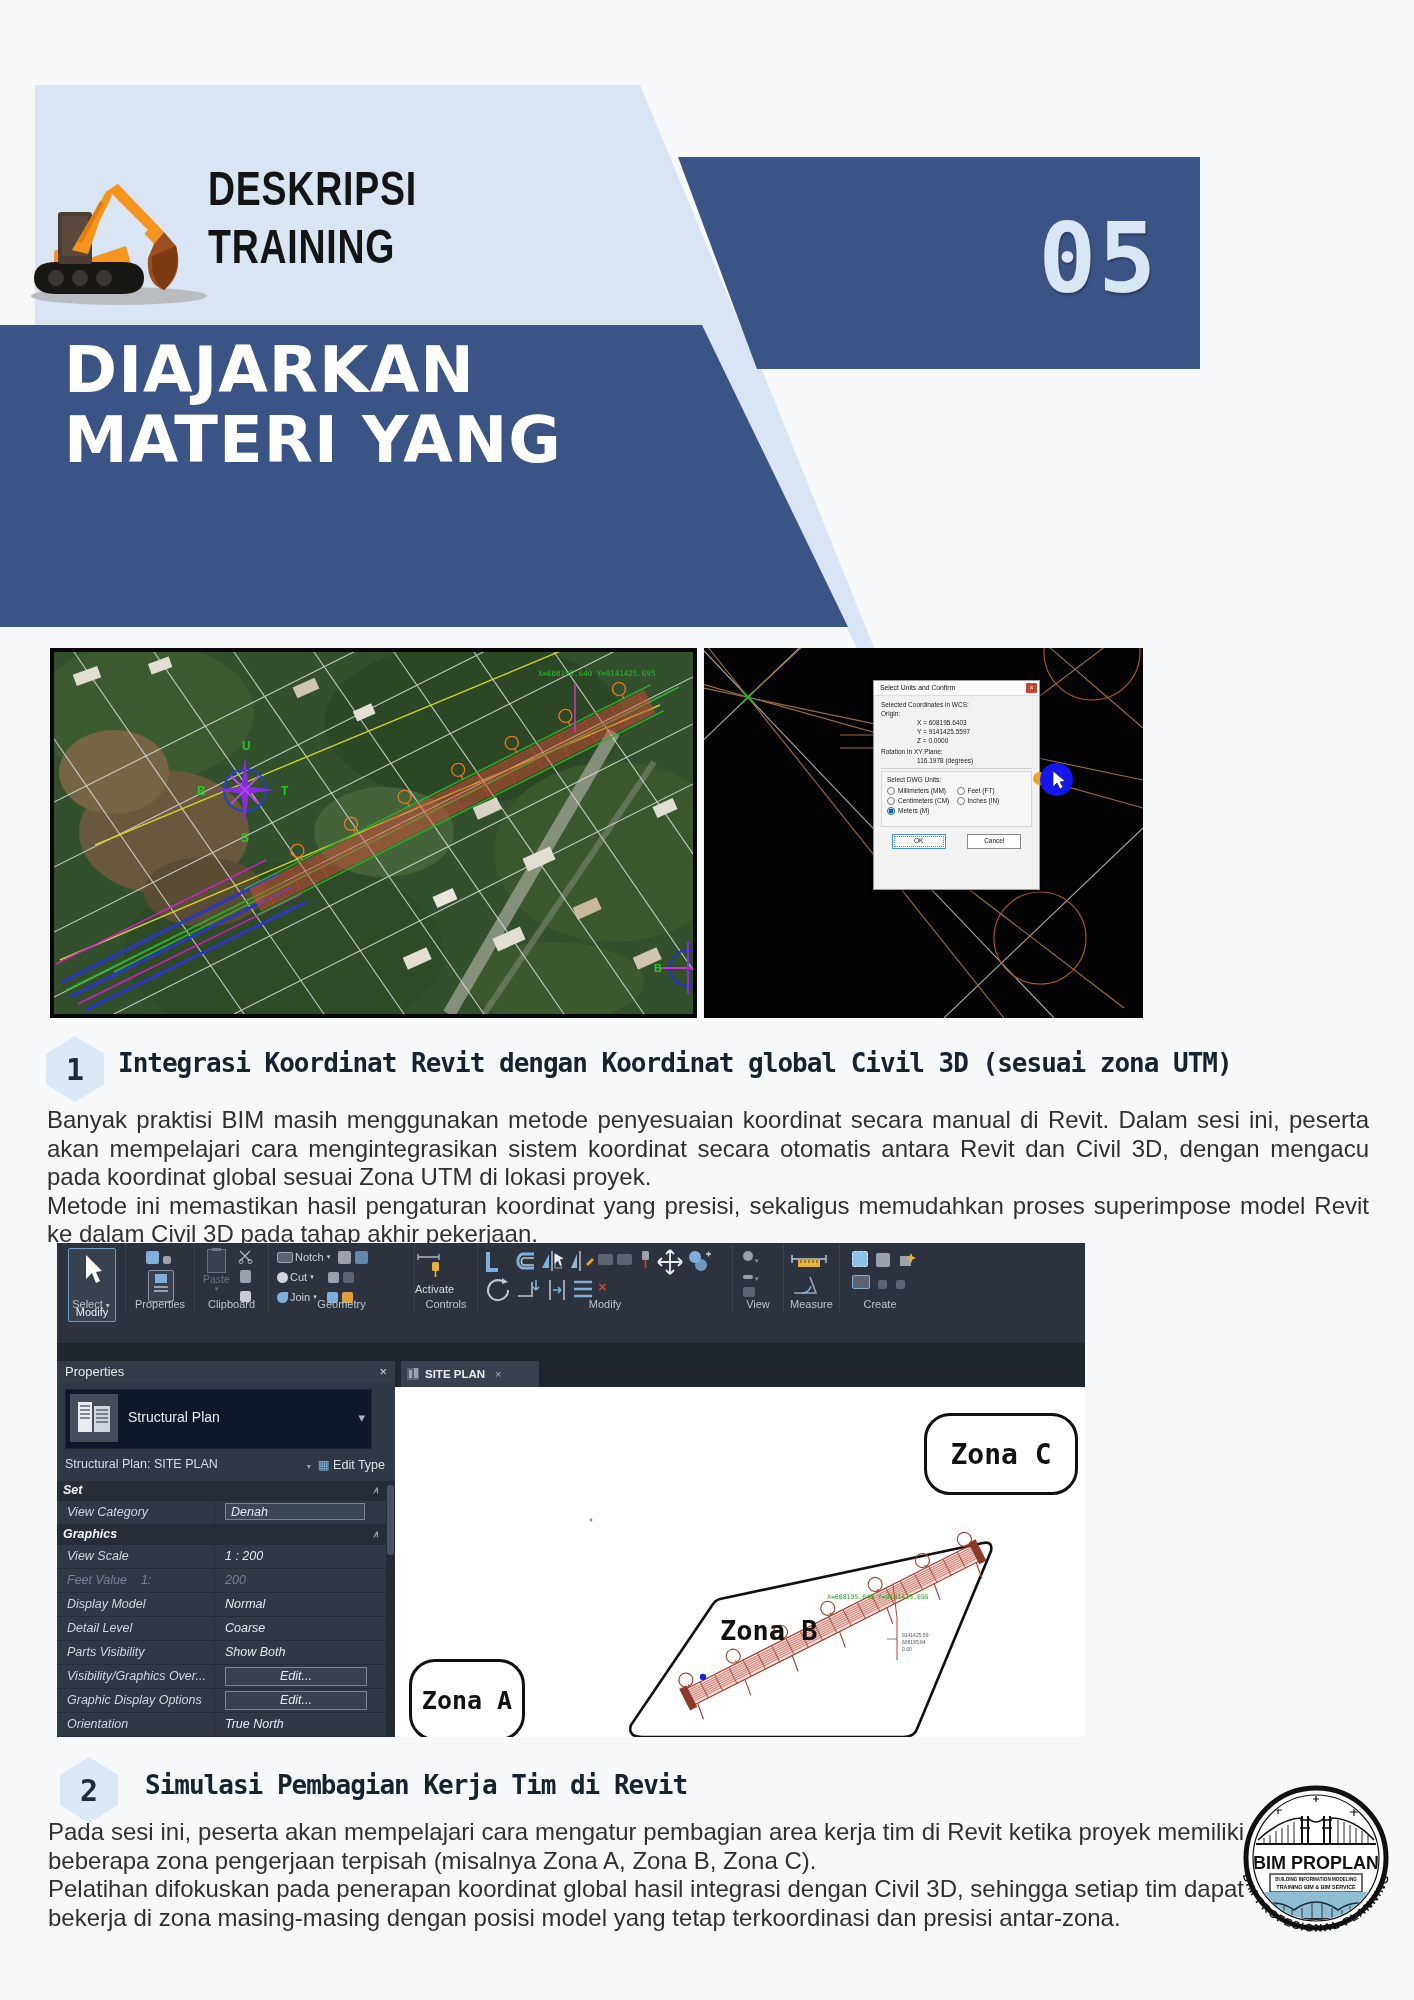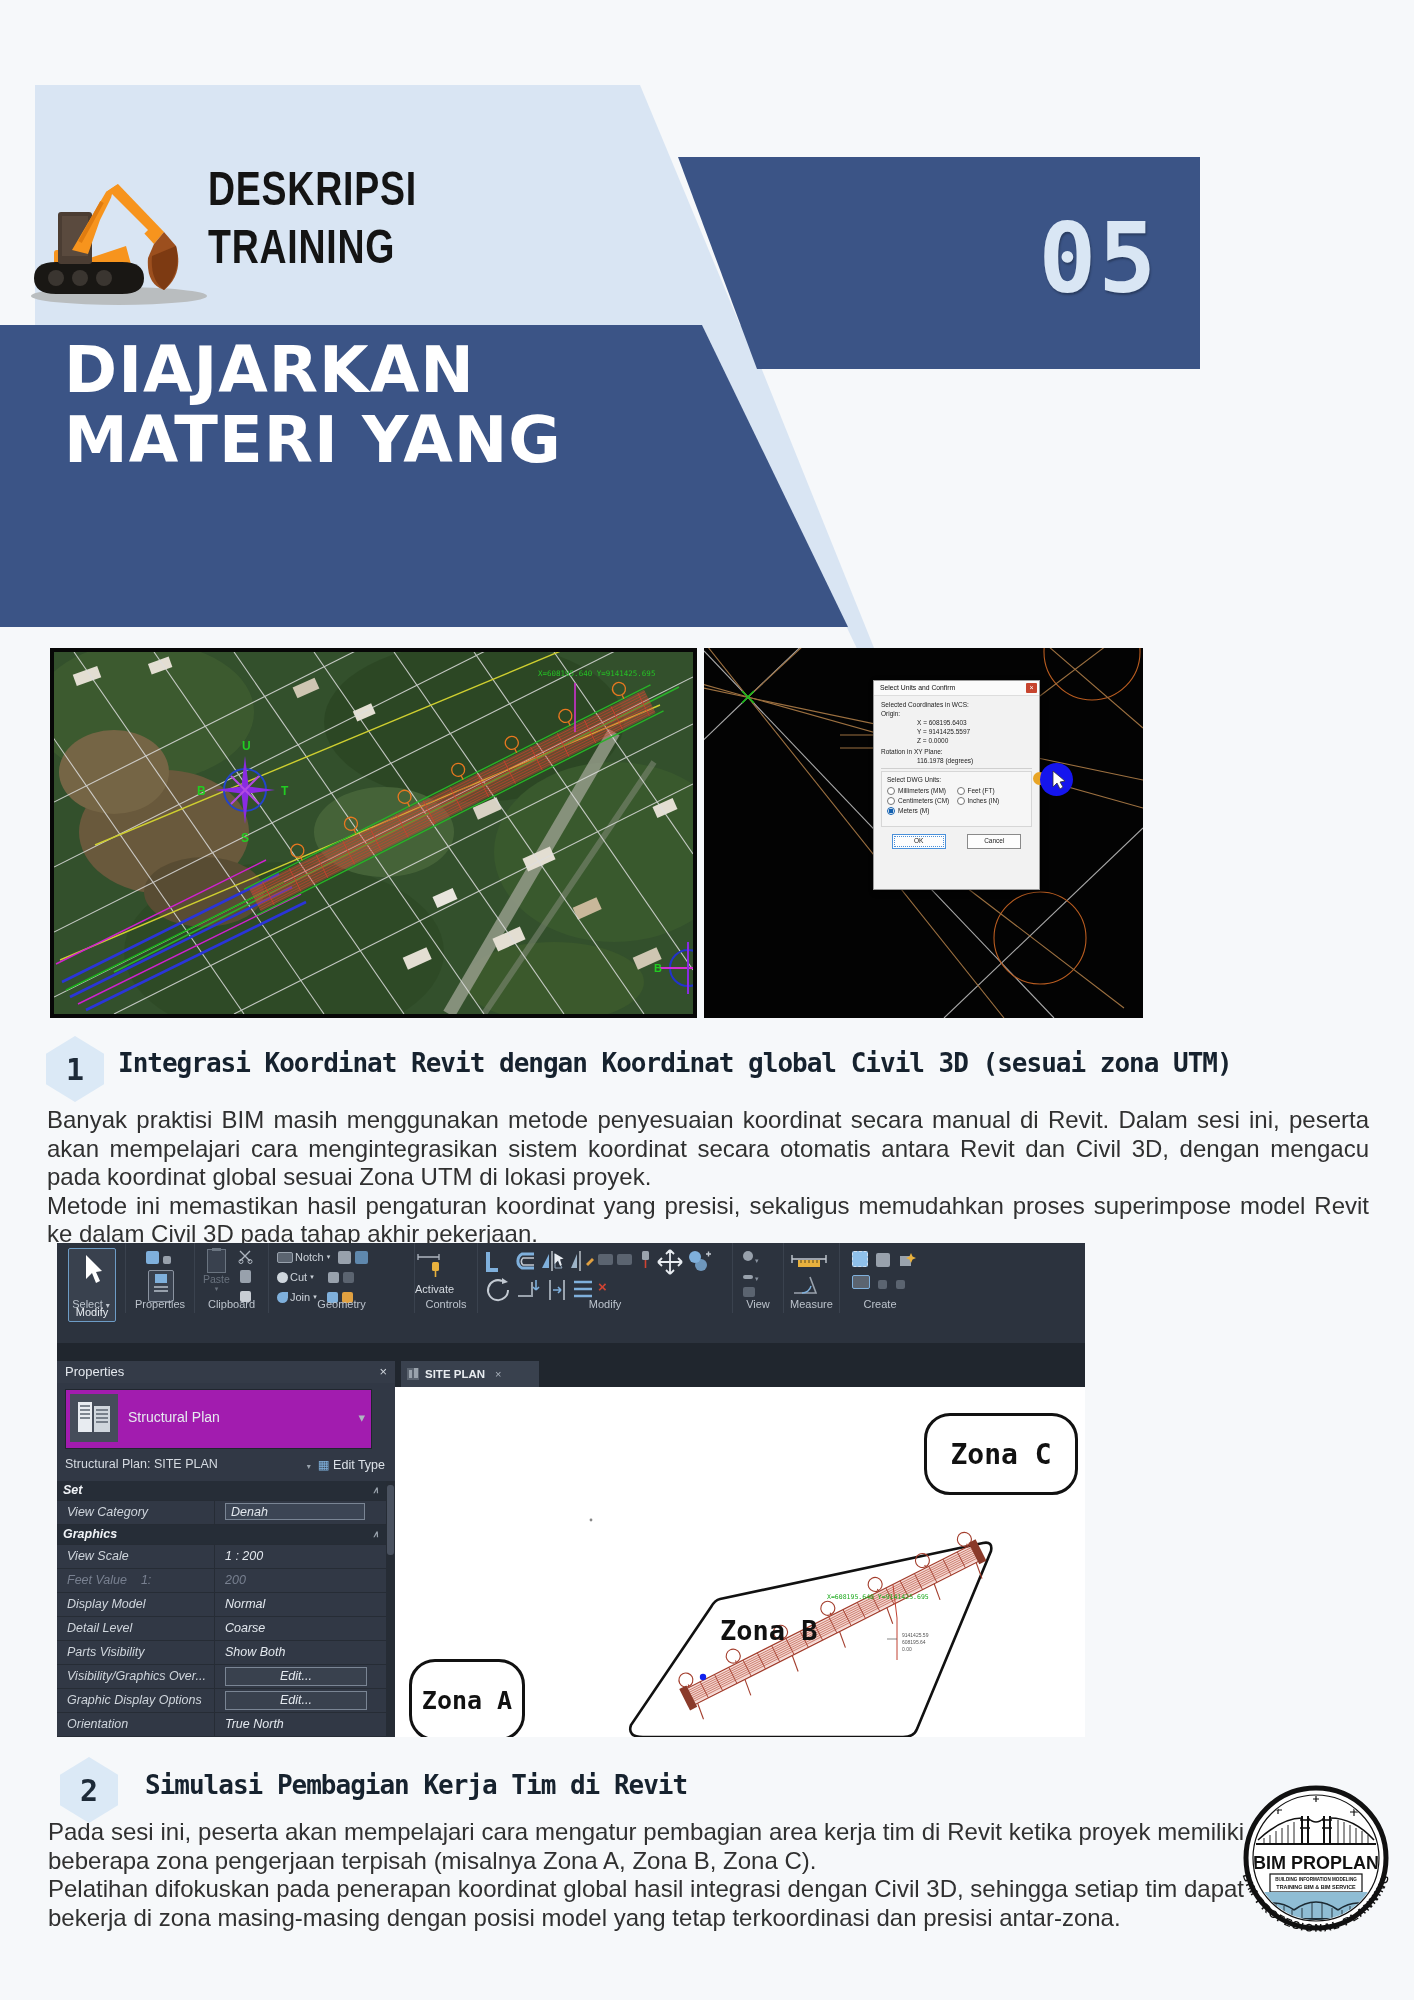--- a/index.html
+++ b/index.html
@@ -72,21 +72,21 @@
   .icsq.d{background:#5b6470;}
   .icsq.o{background:#e0a040;}
   .icrow{display:flex;align-items:center;font-size:11px;color:#ccd2d9;height:20px;}
   .redX{color:#cf4433;font-weight:bold;font-size:15px;}
   .strip{position:absolute;left:0;top:100px;width:1028px;height:18px;background:#20262e;}
   
   .props{position:absolute;left:0;top:118px;width:338px;height:376px;background:#313845;color:#d6dbe2;
         font-size:13px;overflow:hidden;}
   .propsHead{height:22px;line-height:22px;padding-left:8px;background:#343b48;color:#e4e8ee;}
   .propsHead .x{position:absolute;right:8px;top:0;color:#cfd5dc;}
-  .typeSel{position:absolute;left:8px;top:28px;width:305px;height:58px;background:#a21caf;border:1px solid #20262e;}
+  .typeSel{position:absolute;left:8px;top:28px;width:305px;height:58px;background:#0f172a;border:1px solid #20262e;}
   .typeIcon{position:absolute;left:4px;top:4px;width:48px;height:48px;background:#454d5a;}
   .typeName{position:absolute;left:62px;top:19px;font-size:14px;color:#e7ebf0;}
   .typeCaret{position:absolute;right:6px;top:20px;color:#aeb6c0;}
   .instRow{position:absolute;left:0;top:92px;width:338px;height:24px;font-size:12.5px;}
   .instRow .nm{position:absolute;left:8px;top:4px;border-bottom:1px solid #596372;padding-bottom:16px;}
   .instRow .et{position:absolute;right:10px;top:4px;color:#dde2e8;}
   .grid{position:absolute;left:0;top:120px;width:330px;}
   .grow{position:relative;height:23px;line-height:23px;border-bottom:1px solid #262c35;display:flex;font-style:italic;}
   .grow .label{width:158px;padding-left:10px;white-space:pre;overflow:hidden;color:#cfd5dc;box-sizing:border-box;
         border-right:1px solid #262c35;font-size:12.5px;}

